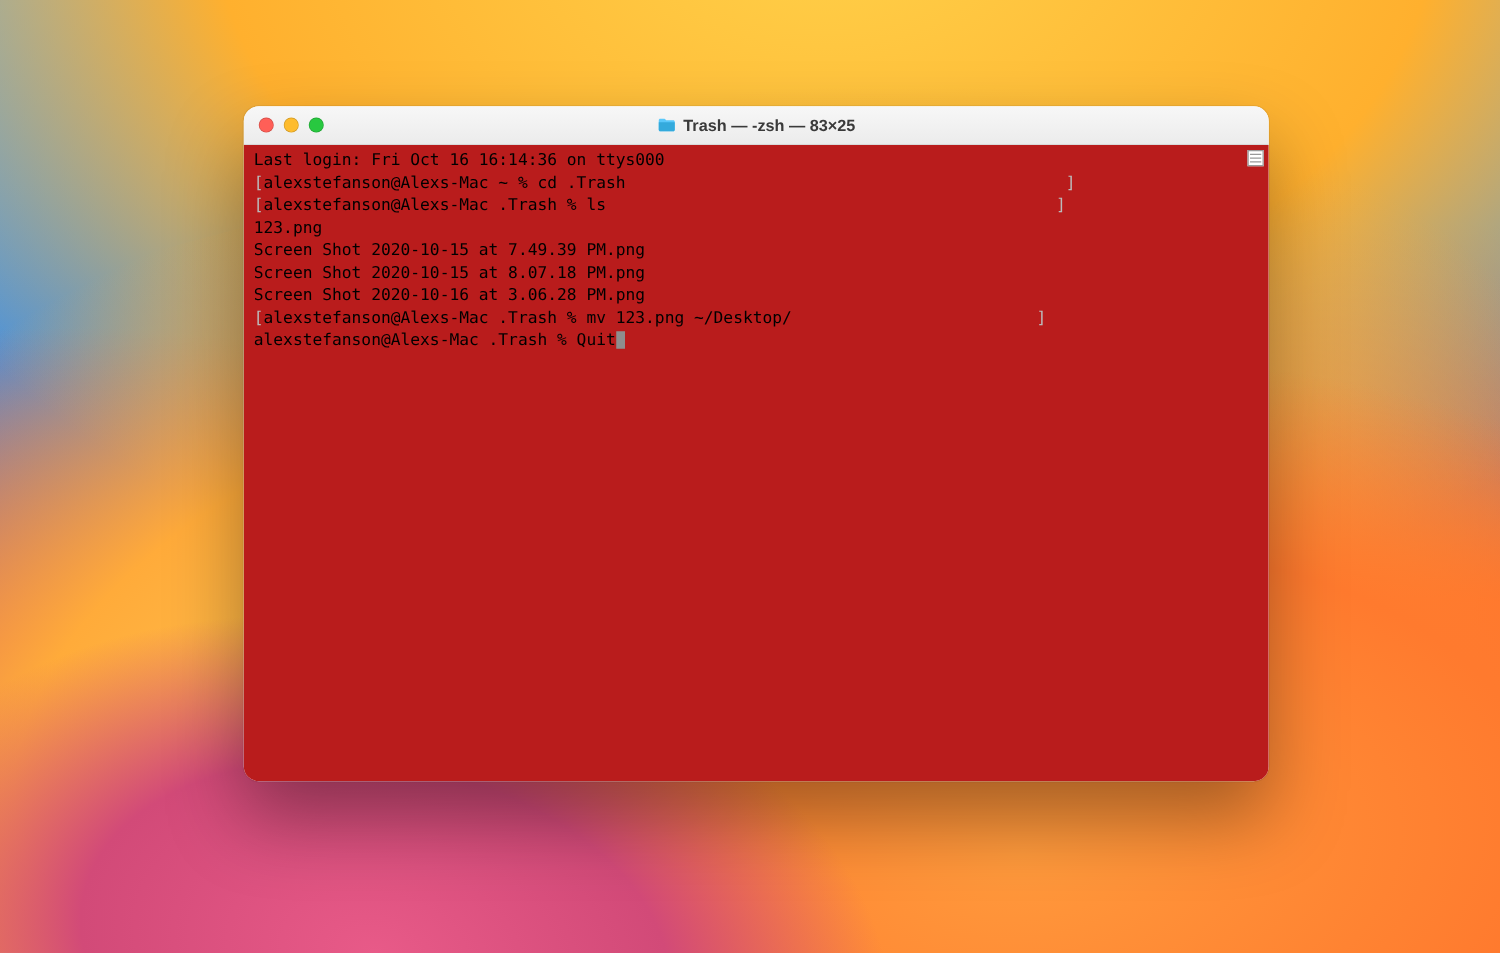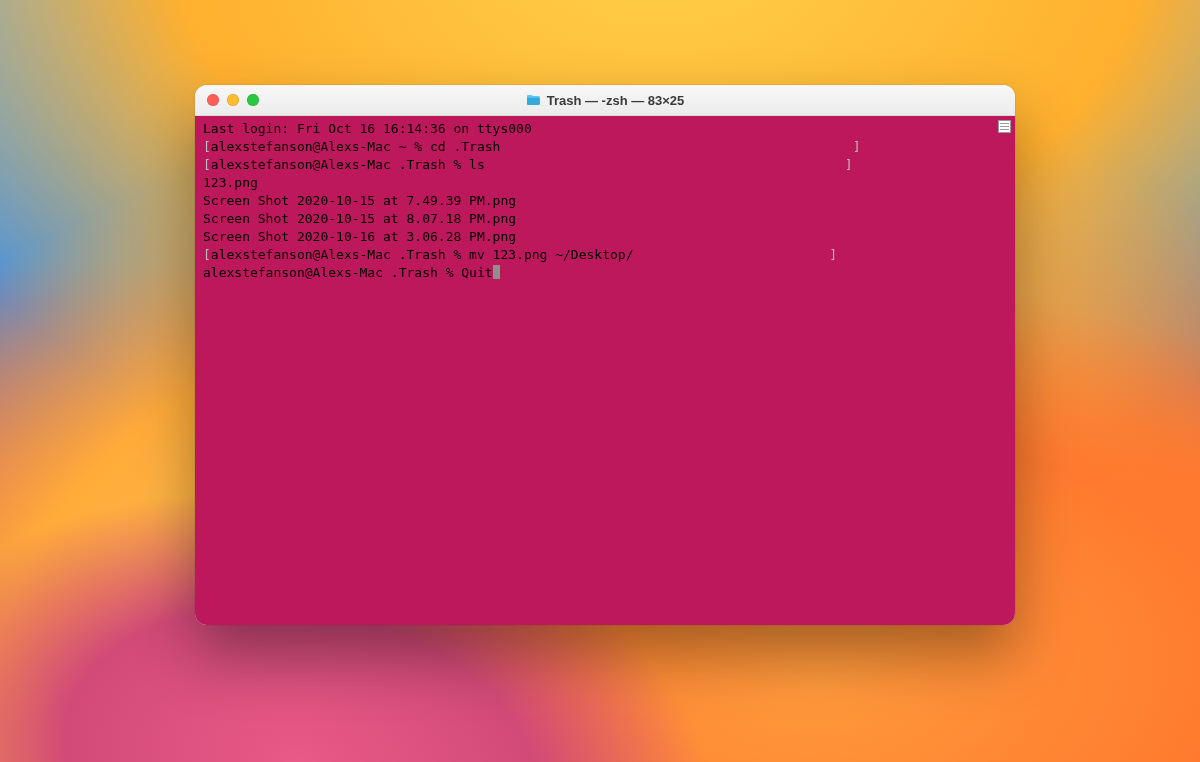--- a/index.html
+++ b/index.html
@@ -99,21 +99,21 @@
     font-size: 13px;
     font-weight: 600;
     color: #3a3a3a;
     pointer-events: none;
   }
   .folder-icon svg { display: block; }
 
   .terminal-body {
     flex: 1;
     position: relative;
-    background: #be185d;
+    background: #b91c1c;
   }
   .terminal-text {
     position: absolute;
     left: 8px;
     right: 20px;
     top: 4px;
     font-family: "Menlo", "Monaco", "Consolas", monospace;
     font-size: 13px;
     line-height: 18px;
     color: #000;

